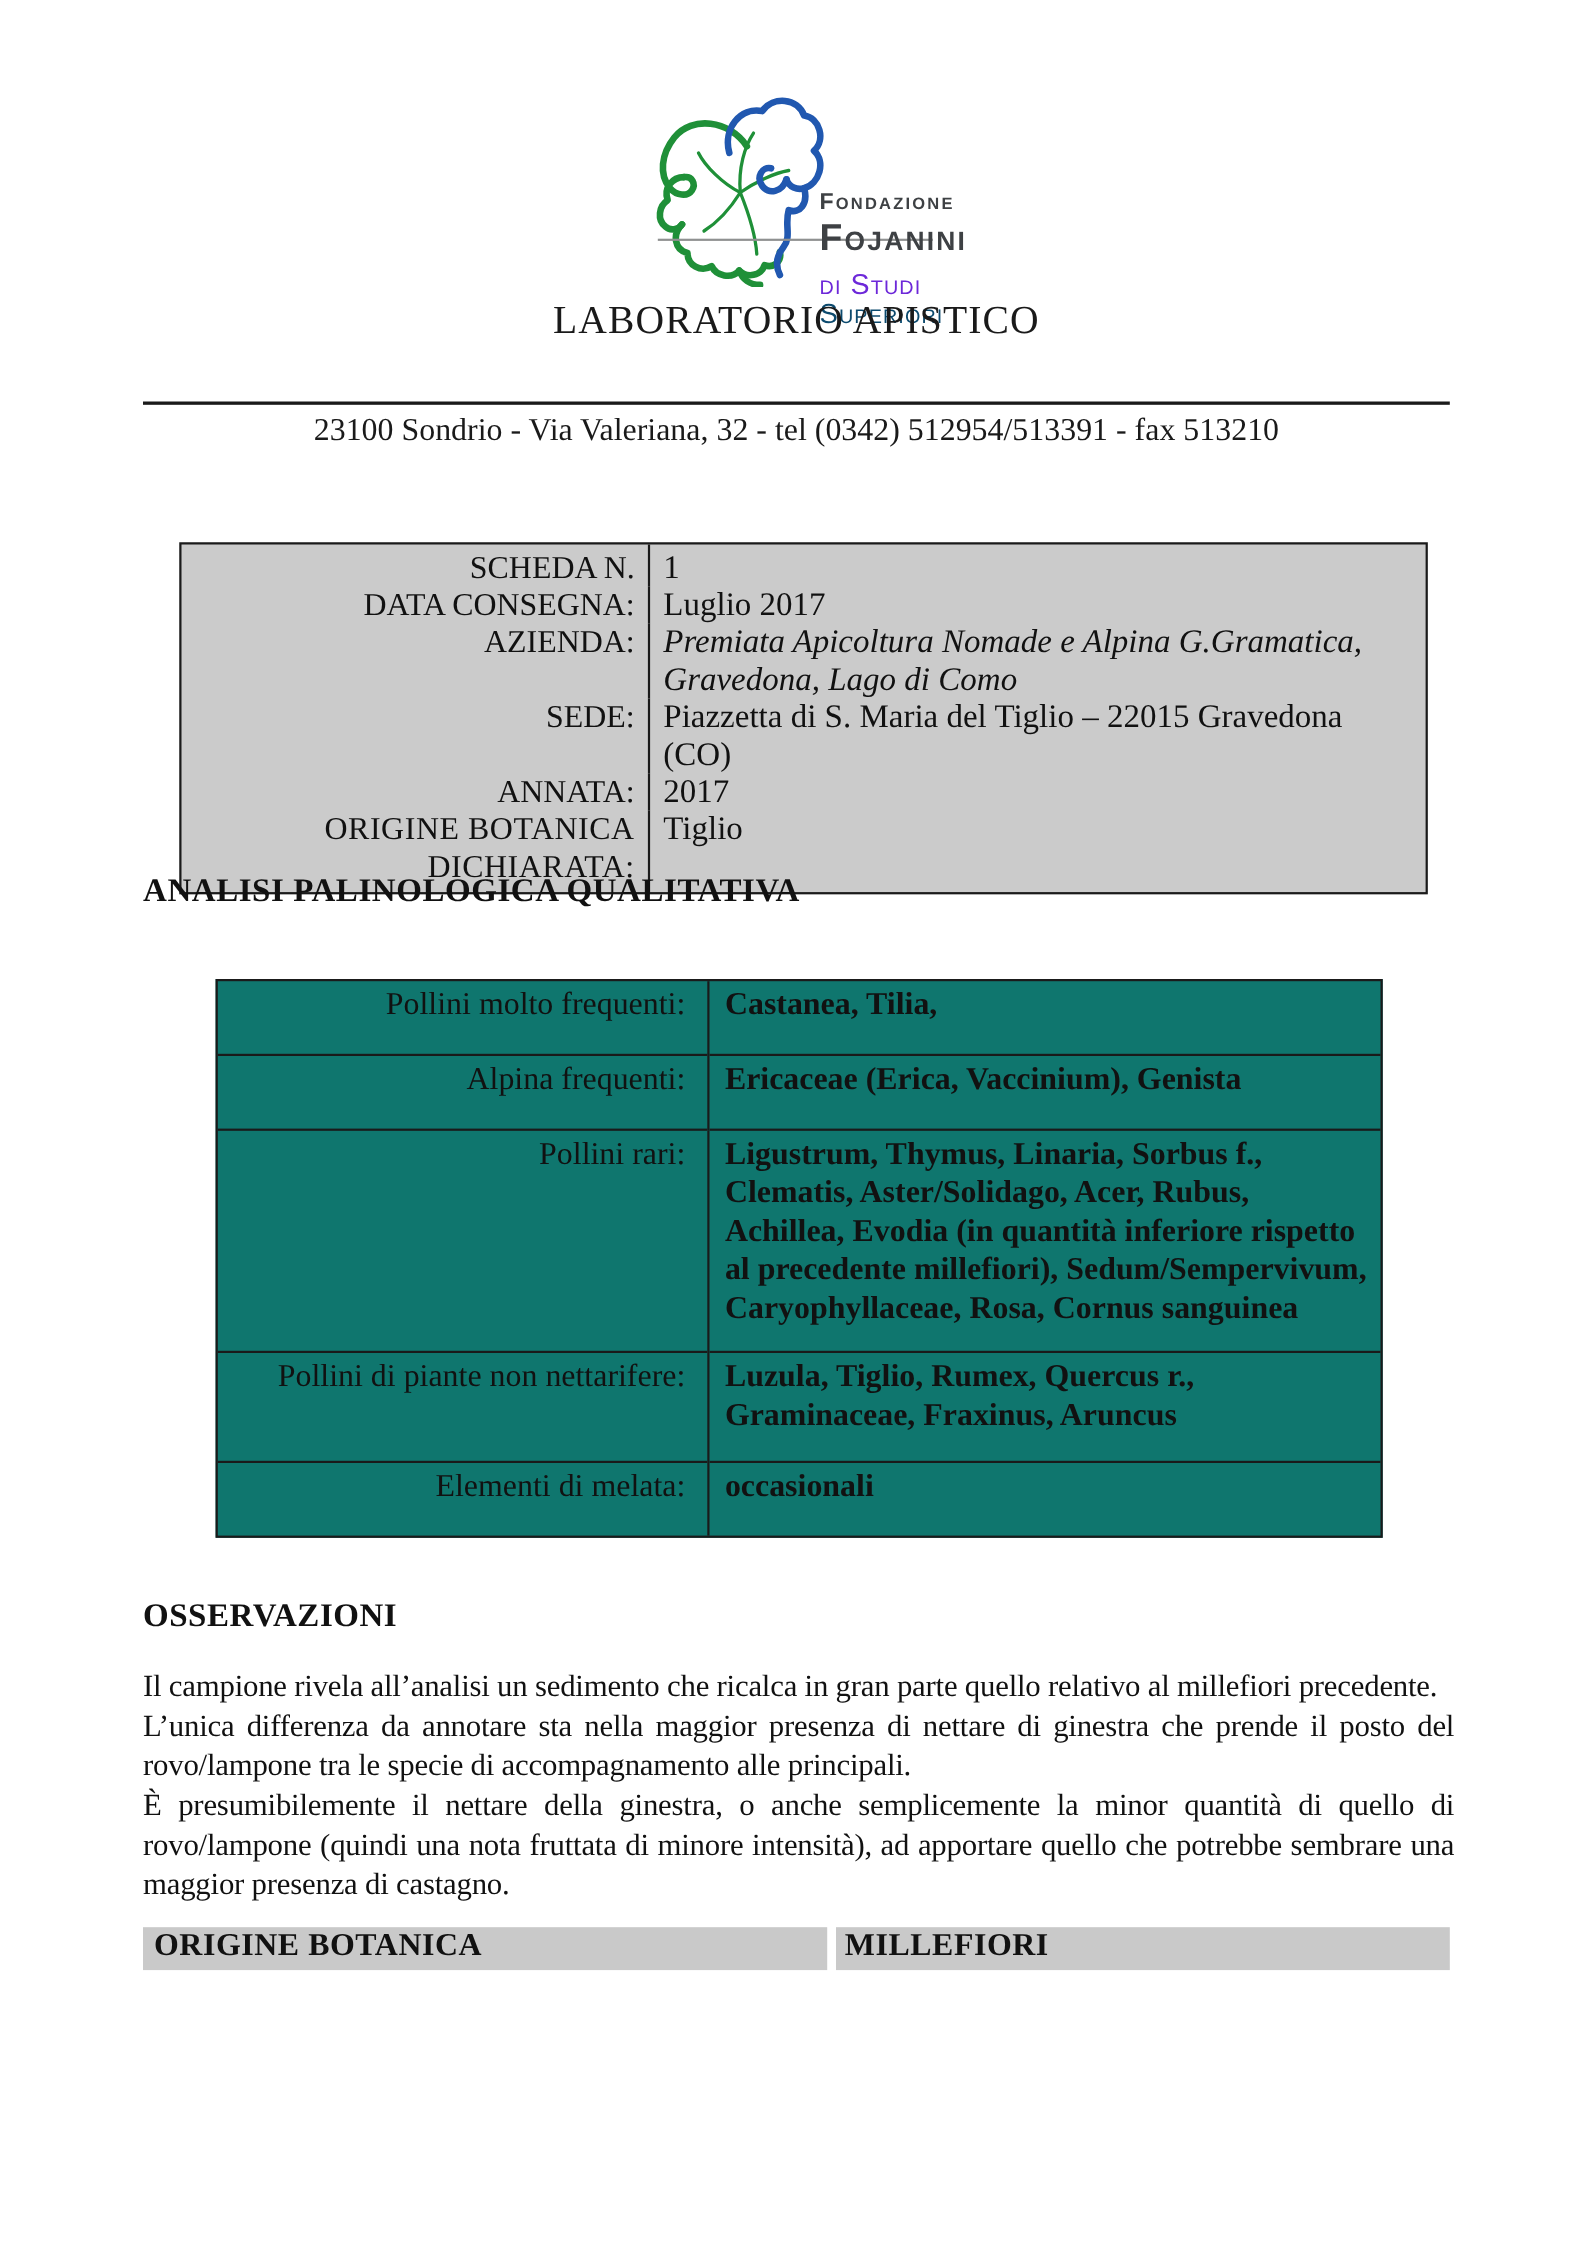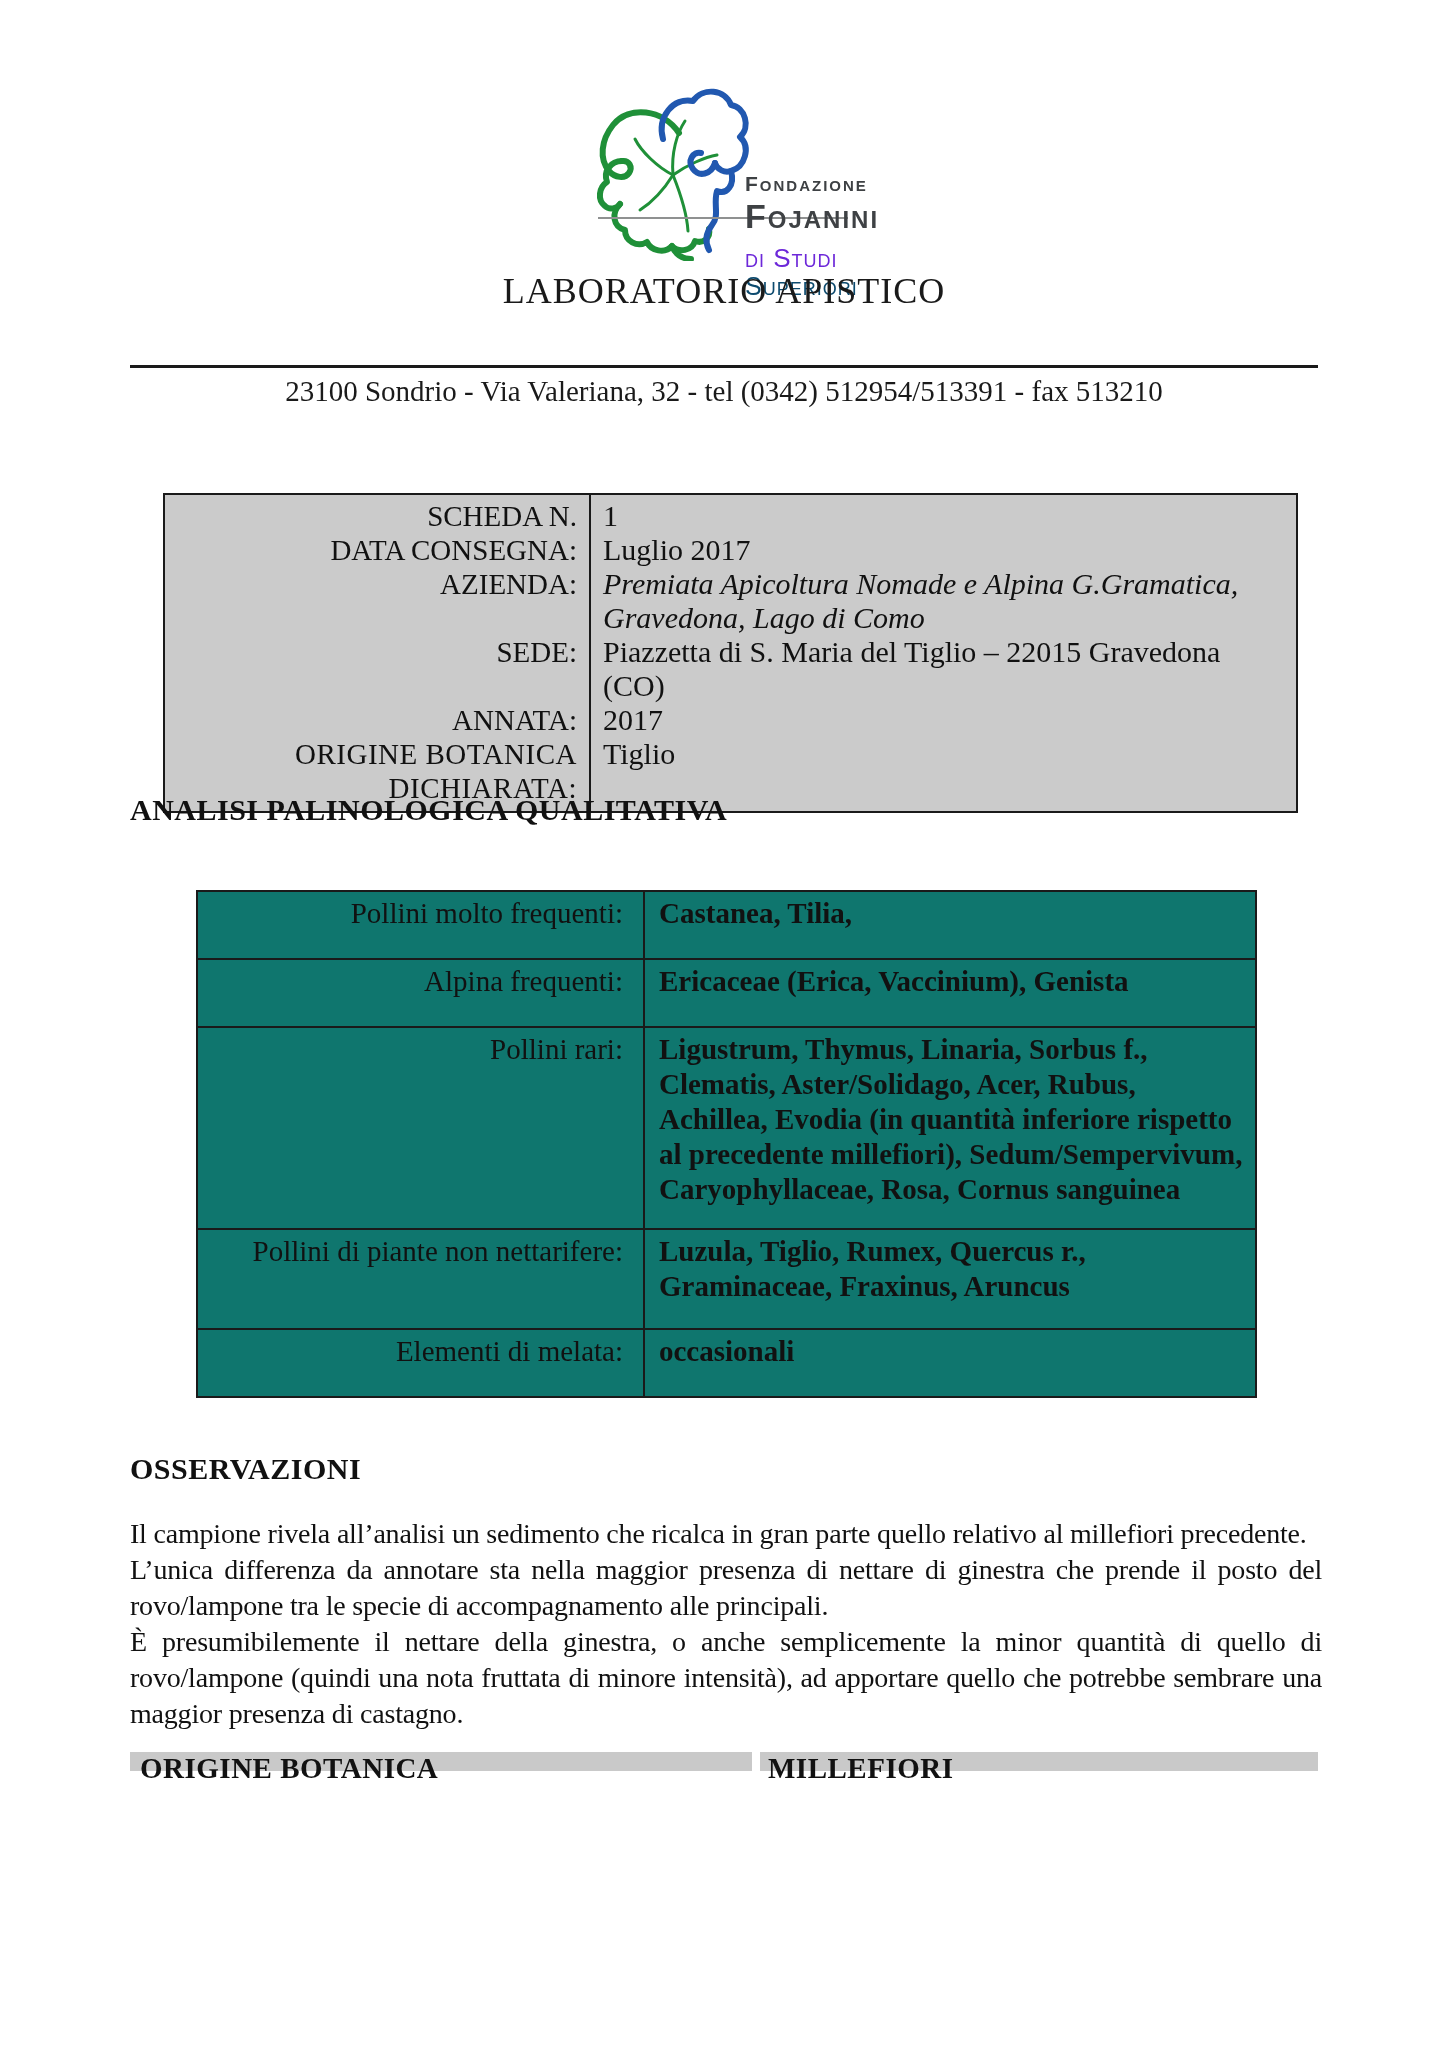--- a/index.html
+++ b/index.html
@@ -80,21 +80,21 @@
   
   .observations{
     position:absolute;left:130px;top:1516px;width:1192px;
     font-size:28px;line-height:36px;text-align:justify;
     letter-spacing:-0.2px;color:#111;
   }
   .observations p{margin:0;}
   
   .footer-bar{position:absolute;left:130px;top:1752px;width:1188px;height:33px;}
   .footer-cell{
-    position:absolute;top:0;height:19px;background:#c9c9c9;
+    position:absolute;top:0;height:39px;background:#c9c9c9;
     font-size:29px;font-weight:700;line-height:33px;letter-spacing:0.5px;color:#111;
   }
   .footer-left{left:0;width:622px;padding-left:10px;box-sizing:border-box;}
   .footer-right{left:630px;width:558px;padding-left:8px;box-sizing:border-box;}
 </style>
 </head>
 <body>
 
 <div class="page">
 

